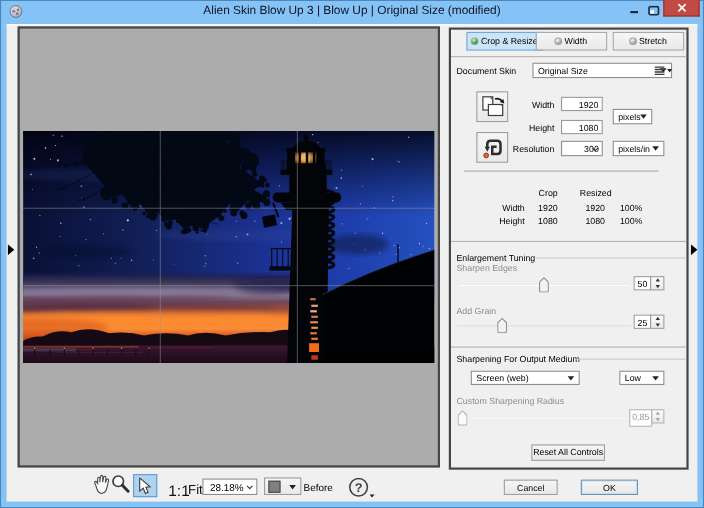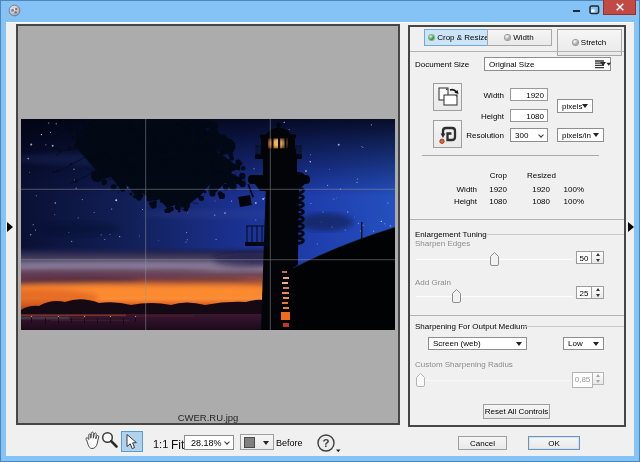--- a/index.html
+++ b/index.html
@@ -27,20 +27,21 @@
 .spin .u,.spin .d{position:absolute;left:0;width:100%;height:50%;display:flex;align-items:center;justify-content:center}
 .spin .u{top:0}.spin .d{bottom:0}
 .tri-u{width:0;height:0;border-left:2.5px solid transparent;border-right:2.5px solid transparent;border-bottom:3.5px solid #333}
 .tri-d{width:0;height:0;border-left:2.5px solid transparent;border-right:2.5px solid transparent;border-top:3.5px solid #333}
 .gtri-u{width:0;height:0;border-left:2.5px solid transparent;border-right:2.5px solid transparent;border-bottom:3.5px solid #a6a6a6}
 .gtri-d{width:0;height:0;border-left:2.5px solid transparent;border-right:2.5px solid transparent;border-top:3.5px solid #a6a6a6}
 .ra{text-align:right}
 .chev{position:absolute;right:4px;top:50%;margin-top:-2.5px;width:4px;height:4px;border-right:1.2px solid #333;border-bottom:1.2px solid #333;transform:rotate(45deg)}
 </style></head><body>
 <div id="win">
+<div class="a" id="title">Alien Skin Blow Up 3 | Blow Up | Original Size (modified)</div>
     <svg class="a" style="left:8px;top:4px" width="13" height="13" viewBox="0 0 13 13">
 <defs>
         <radialGradient id="ic" cx="0.4" cy="0.35" r="0.8">
           <stop offset="0" stop-color="#f8f8f8"></stop>
           <stop offset="0.6" stop-color="#b9bcc4"></stop>
           <stop offset="1" stop-color="#84888f"></stop>
         </radialGradient>
       </defs>
 <circle cx="6.5" cy="6.5" r="5.4" fill="url(#ic)" stroke="#6a6f76" stroke-width="0.8"></circle>
 <circle cx="4.6" cy="6.2" r="1.5" fill="#7a6cae" opacity="0.85"></circle>
@@ -53,21 +54,20 @@
       <rect x="1" y="1" width="8.6" height="7.4" rx="1.4" fill="none" stroke="#1e2b36" stroke-width="1.5"></rect>
       <rect x="2.2" y="4.4" width="3.4" height="2.9" fill="#fff"></rect>
     </svg>
     <div class="a" style="left:603px;top:0;width:33px;height:15px;background:#c14b44;border:1px solid #992f28;border-top:none">
 <svg style="position:absolute;left:50%;top:50%;transform:translate(-50%,-50%)" width="9" height="9" viewBox="0 0 9 9">
         <path d="M1.2,1.2 L7.8,7.8 M7.8,1.2 L1.2,7.8" stroke="#fff" stroke-width="1.5"></path>
       </svg>
     </div>
     <div class="a" id="content"></div>
     <div class="a" id="preview"></div>
-    <div class="a" style="left:16px;top:412px;width:384px;text-align:center;font-size:9.5px;color:#262626">CWER.RU.jpg</div>
     <div class="a" style="left:21px;top:119px;width:374px;height:211px"><svg id="photosvg" width="374" height="211" viewBox="0 0 374 211">
 <defs>
 <linearGradient id="skyH" x1="0" y1="0" x2="1" y2="0">
 <stop offset="0" stop-color="#0a1034"></stop>
             <stop offset="0.3" stop-color="#122059"></stop>
 <stop offset="0.55" stop-color="#1a2f8c"></stop>
             <stop offset="0.8" stop-color="#1f3fae"></stop>
 <stop offset="1" stop-color="#2550bf"></stop>
           </linearGradient>
 <linearGradient id="skyV" x1="0" y1="0" x2="0" y2="1">
@@ -607,26 +607,26 @@
     </svg>
     <div class="a" style="left:408px;top:25px;width:218px;height:402px;border:2px solid #464646;background:#f0f0f0"></div>
     <div class="a tab tabs" style="left:424px;top:29px;width:70px;height:17px">
       <span class="rad radg"></span>
       <span>Crop &amp; Resize</span>
     </div>
     <div class="a tab tabn" style="left:487px;top:29px;width:65px;height:17px">
       <span class="rad radx"></span>
       <span>Width</span>
     </div>
-    <div class="a tab tabn" style="left:557px;top:29px;width:65px;height:27px">
+    <div class="a tab tabn" style="left:557px;top:29px;width:65px;height:17px">
       <span class="rad radx"></span>
       <span>Stretch</span>
     </div>
     <div class="hl" style="left:410px;top:51px;width:214px"></div>
-    <div class="lbl" style="left:415px;top:60px">Document Size</div>
+    <div class="lbl" style="left:415px;top:60px">Document Skin</div>
     <div class="dd" style="left:484px;top:57px;width:127px;height:14px">Original Size<span class="arr"></span></div>
     <svg class="a" style="left:595px;top:60px" width="16" height="9" viewBox="0 0 16 9">
       <path d="M0,1 h9 M0,3.2 h9 M0,5.4 h9 M0,7.6 h9" stroke="#3a3a3a" stroke-width="1.3"></path>
       <path d="M11.5,2.8 l4.5,0 -2.25,3 Z" fill="#222"></path>
     </svg>
     <div class="a btn" style="left:433px;top:83px;width:29px;height:28px">
       <svg width="24" height="22" viewBox="0 0 24 22">
 <rect x="3" y="2" width="9" height="12" fill="#fff" stroke="#3c3c3c" stroke-width="1.1"></rect>
 <path d="M10,2 l2,2 -2,0 Z" fill="#3c3c3c"></path>
 <rect x="8" y="9" width="13" height="10" fill="#fff" stroke="#3c3c3c" stroke-width="1.1"></rect>
@@ -641,21 +641,21 @@
 <path d="M4.6,11.5 L9.4,11.5 L7,16 Z" fill="#2e2e2e"></path>
 <circle cx="6" cy="19.3" r="2.2" fill="#e0623a" stroke="#8e3214" stroke-width="0.8"></circle>
       </svg>
     </div>
     <div class="lbl ra" style="left:464px;top:91px;width:40px">Width</div>
     <div class="fld" style="left:510px;top:88px;width:38px;height:13px">1920</div>
     <div class="lbl ra" style="left:464px;top:112px;width:40px">Height</div>
     <div class="fld" style="left:510px;top:109px;width:38px;height:13px">1080</div>
     <div class="dd" style="left:557px;top:99px;width:36px;height:14px">pixels<span class="arr"></span></div>
     <div class="lbl ra" style="left:446px;top:131px;width:58px">Resolution</div>
-    <div class="dd" style="left:510px;top:128px;width:38px;height:14px;padding-left:4px">300<span class="chev"></span></div>
+    <div class="dd" style="left:510px;top:128px;width:38px;height:14px;padding-left:20px">300<span class="chev"></span></div>
     <div class="dd" style="left:557px;top:128px;width:47px;height:14px">pixels/in<span class="arr"></span></div>
     <div class="hl" style="left:422px;top:155px;width:177px;background:#ababab"></div>
     <div class="lbl ra" style="left:467px;top:171px;width:40px">Crop</div>
     <div class="lbl ra" style="left:512px;top:171px;width:44px">Resized</div>
     <div class="lbl ra" style="left:437px;top:185px;width:40px">Width</div>
     <div class="lbl ra" style="left:467px;top:185px;width:40px">1920</div>
     <div class="lbl ra" style="left:510px;top:185px;width:40px">1920</div>
     <div class="lbl ra" style="left:544px;top:185px;width:40px">100%</div>
     <div class="lbl ra" style="left:437px;top:197px;width:40px">Height</div>
     <div class="lbl ra" style="left:467px;top:197px;width:40px">1080</div>
@@ -717,21 +717,21 @@
     </svg>
     <svg class="a" style="left:101px;top:431px" width="18" height="19" viewBox="0 0 18 19">
 <circle cx="6.5" cy="6.5" r="4.8" fill="rgba(255,255,255,0.75)" stroke="#3a3a3a" stroke-width="1.5"></circle>
 <line x1="10.2" y1="10.2" x2="15.5" y2="15.5" stroke="#2a2a2a" stroke-width="2.6" stroke-linecap="round"></line>
     </svg>
     <div class="a" style="left:121px;top:431px;width:22px;height:21px;background:#afd3ef;border:1px solid #5d9bd3">
 <svg style="position:absolute;left:4px;top:2px" width="13" height="17" viewBox="0 0 13 17">
 <path d="M1,0.5 L1,12.5 L4.2,9.8 L6.2,14.6 L8.6,13.5 L6.6,8.9 L10.4,8.6 Z" fill="#fff" stroke="#3a3a3a" stroke-width="1"></path>
       </svg>
     </div>
-    <div class="lbl" style="left:153px;top:438px;font-size:11px;color:#111">1:1</div>
+    <div class="lbl" style="left:153px;top:438px;font-size:14px;color:#111">1:1</div>
     <div class="lbl" style="left:171px;top:438px;font-size:12px;color:#111">Fit</div>
     <div class="dd" style="left:184px;top:435px;width:50px;height:15px;font-size:9px;padding-left:6px">28.18%<span class="chev"></span></div>
     <div class="a btn" style="left:240px;top:434px;width:34px;height:16px;justify-content:flex-start;padding-left:3px">
 <span style="width:11px;height:11px;background:#808080;border:1px solid #4a4a4a;display:inline-block"></span>
 <span style="position:absolute;right:4px;top:6px;width:0;height:0;border-left:3.5px solid transparent;border-right:3.5px solid transparent;border-top:4.5px solid #222"></span>
     </div>
     <div class="lbl" style="left:276px;top:438px;font-size:9px">Before</div>
     <svg class="a" style="left:317px;top:434px" width="24" height="19" viewBox="0 0 24 19">
 <circle cx="9" cy="9" r="8" fill="#ededed" stroke="#3f3f3f" stroke-width="1.4"></circle>
 <text x="9" y="13" text-anchor="middle" font-family="Liberation Sans" font-size="11.5" font-weight="bold" fill="#3f3f3f">?</text>

